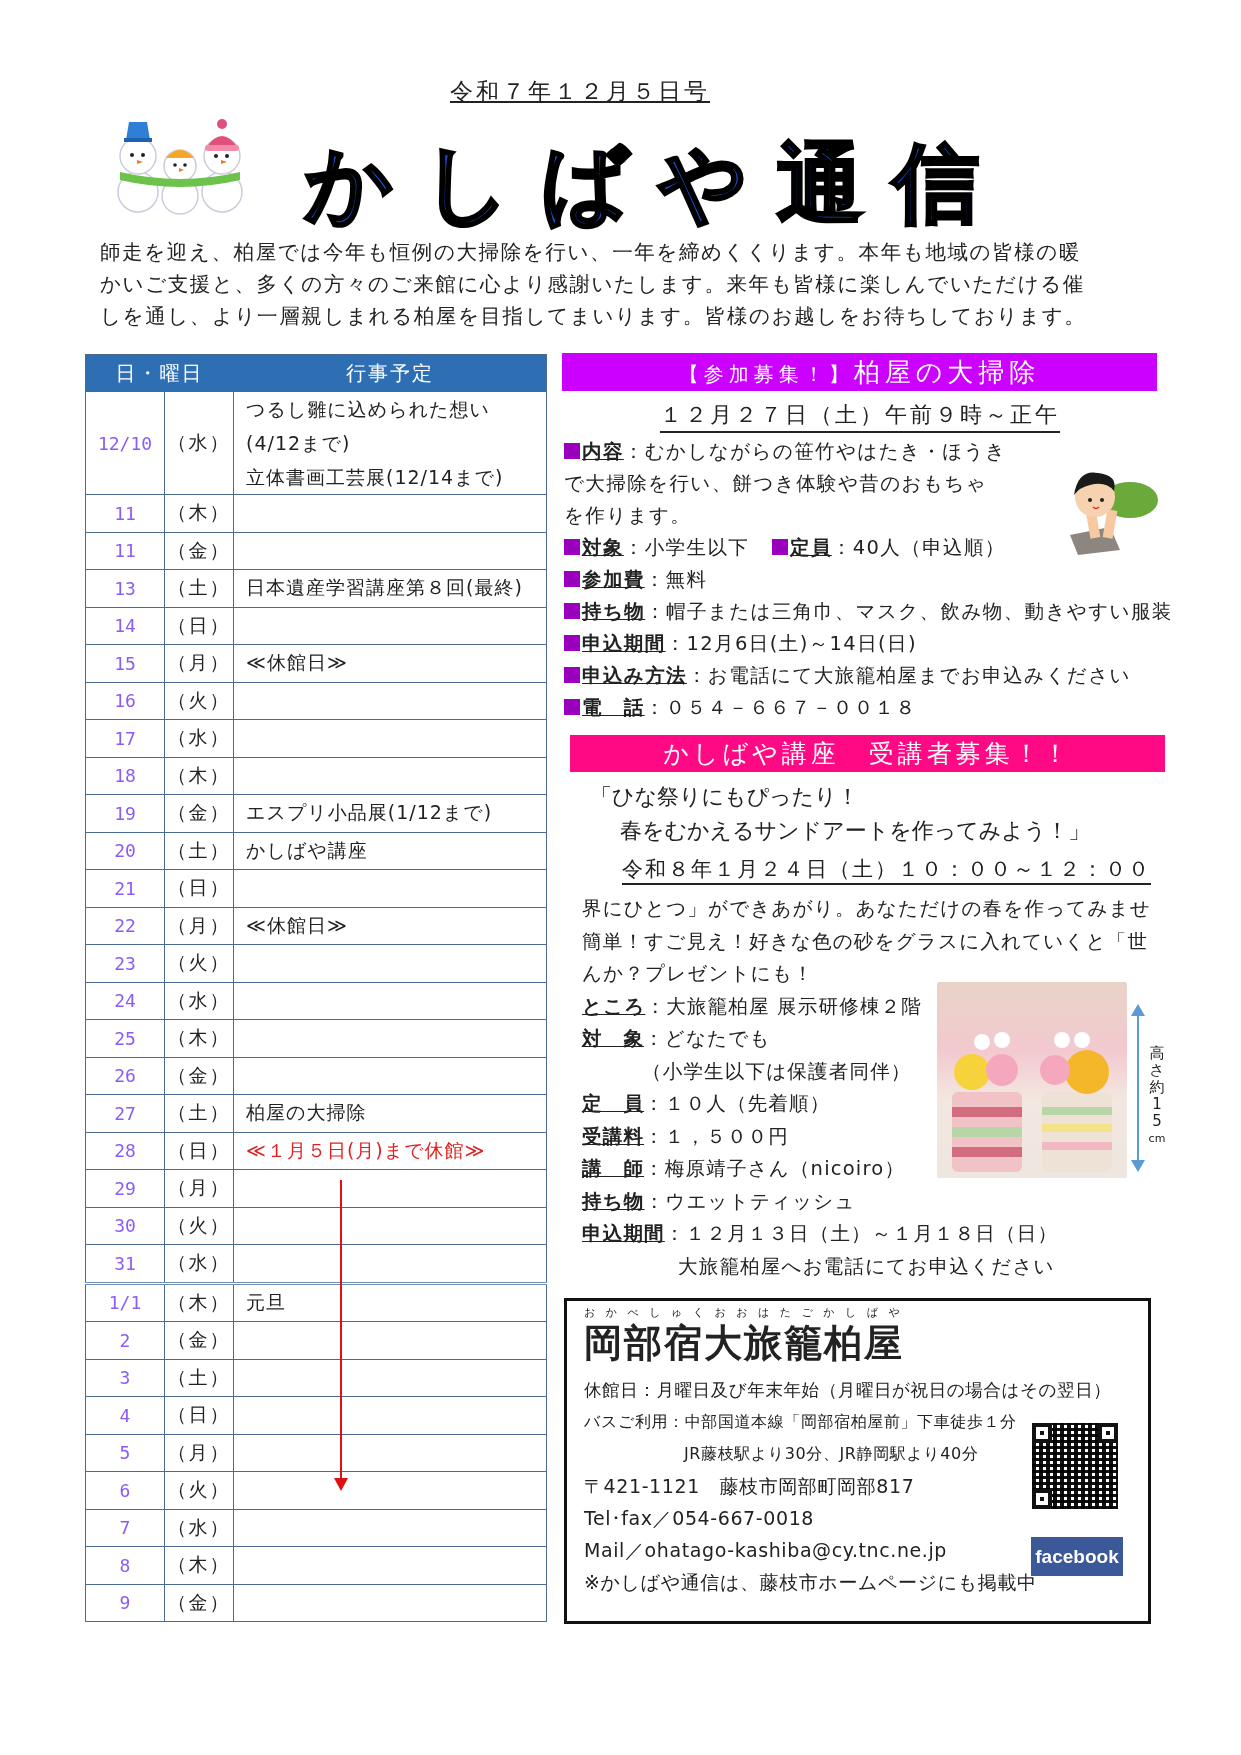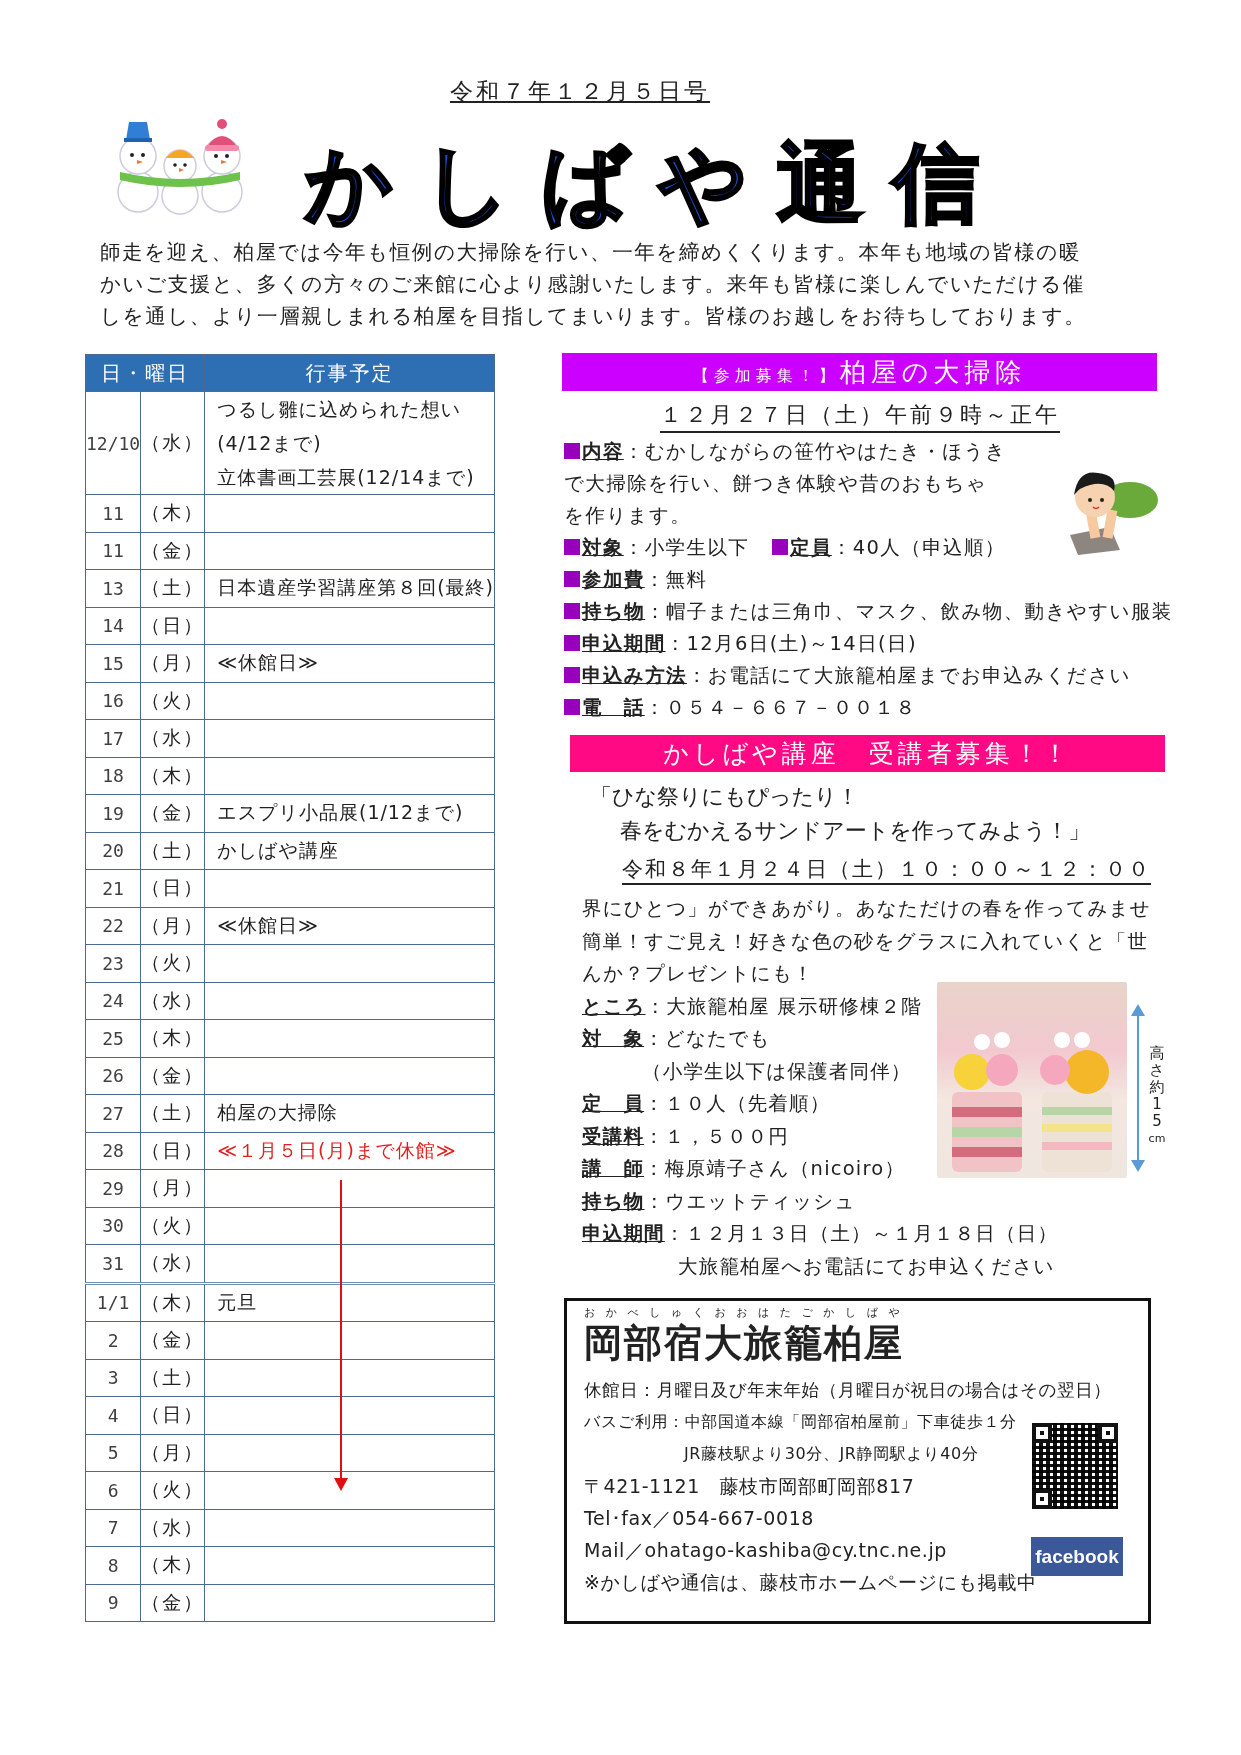--- a/index.html
+++ b/index.html
@@ -9,38 +9,38 @@
   .issue-date { left:450px; top:76px; font-size:23px; letter-spacing:3px;text-decoration:underline; }
   .title { left:305px; top:140px; font-size:86px; font-weight:900; letter-spacing:30px; color:#1d4ed8;
            -webkit-text-stroke:3px #000; line-height:1; }
   .intro { left:100px; top:236px; width:1030px; font-size:20.5px; line-height:32px; letter-spacing:1.6px; }
   .intro div { white-space:nowrap; }
 
   
   .snowmen { left:110px; top:110px; width:140px; height:105px; }
 
   
-  table.sched { position:absolute; left:85px; top:354px; width:410px; border-collapse:collapse;
+  table.sched { position:absolute; left:85px; top:354px; width:462px; border-collapse:collapse;
                 font-size:19px; }
   table.sched td, table.sched th { border:1.5px solid #4a6a92; padding:0; height:36.5px; }
   table.sched th { background:#2e6fb3; color:#fff; font-weight:normal; height:36px; font-size:20px; letter-spacing:2px; }
-  td.d { width:78px; text-align:center; color:#404040; font-family:"DejaVu Sans Mono", monospace; font-size:18px; }
+  td.d { width:78px; text-align:center; color:#8b5cf6; font-family:"DejaVu Sans Mono", monospace; font-size:18px; }
   td.w { width:68px; text-align:center; letter-spacing:2px; }
   td.e { padding-left:12px !important; letter-spacing:1px; white-space:nowrap; }
   td.e.red { color:#e02020; }
   tr.sep td { border-top:3px double #6f8fb3; }
   .multi div { line-height:34px; }
   .red-arrow { left:340px; top:1180px; width:2px; height:300px; background:#e01010; }
   .red-arrow-head { left:334px; top:1478px; width:0; height:0; border-left:7px solid transparent;
                     border-right:7px solid transparent; border-top:13px solid #e01010; }
 
   
   .banner1 { left:562px; top:353px; width:595px; height:38px; background:#cc00ff; color:#fff;
              font-size:26px; text-align:center; line-height:38px; letter-spacing:5px; }
-  .banner1 .small { font-size:16px; }
+  .banner1 .small { font-size:20px; }
   .clean-date { left:660px; top:400px; font-size:22px; letter-spacing:3px; border-bottom:2px solid #222; padding-bottom:1px; }
   .clean-body { left:564px; top:436px; width:600px; font-size:19.5px; line-height:32px; letter-spacing:1.4px; }
   .clean-body div { white-space:nowrap; }
   .sq { display:inline-block; width:16px; height:16px; background:#9900bb; margin-right:2px; vertical-align:-1px; }
   .b { font-weight:bold;text-decoration:underline; }
   .boy { left:1060px; top:455px; width:105px; height:105px; }
 
   .banner2 { left:570px; top:735px; width:595px; height:37px; background:#ff0a84; color:#fff;
              font-size:25px; text-align:center; line-height:37px; letter-spacing:4px; }
   .course-title { left:590px; top:780px; font-size:22px; line-height:34px; }

